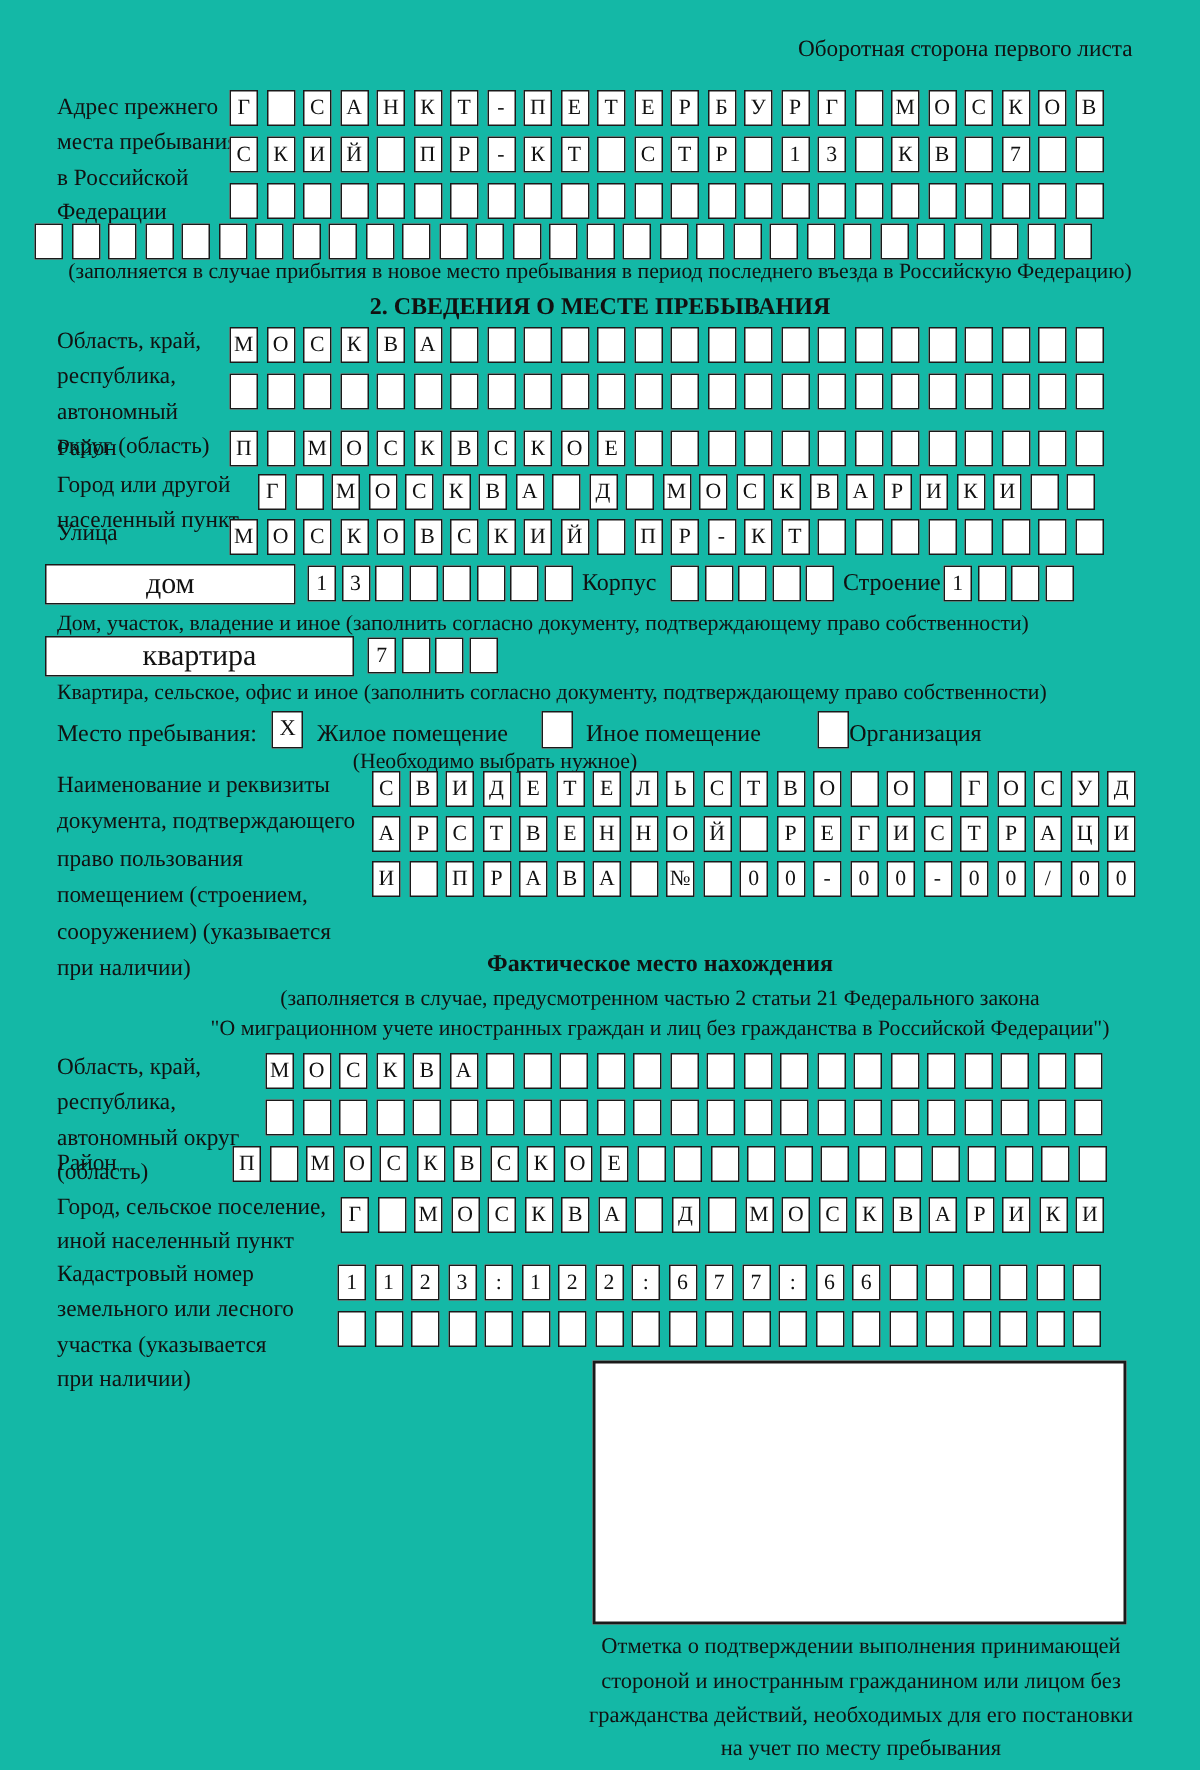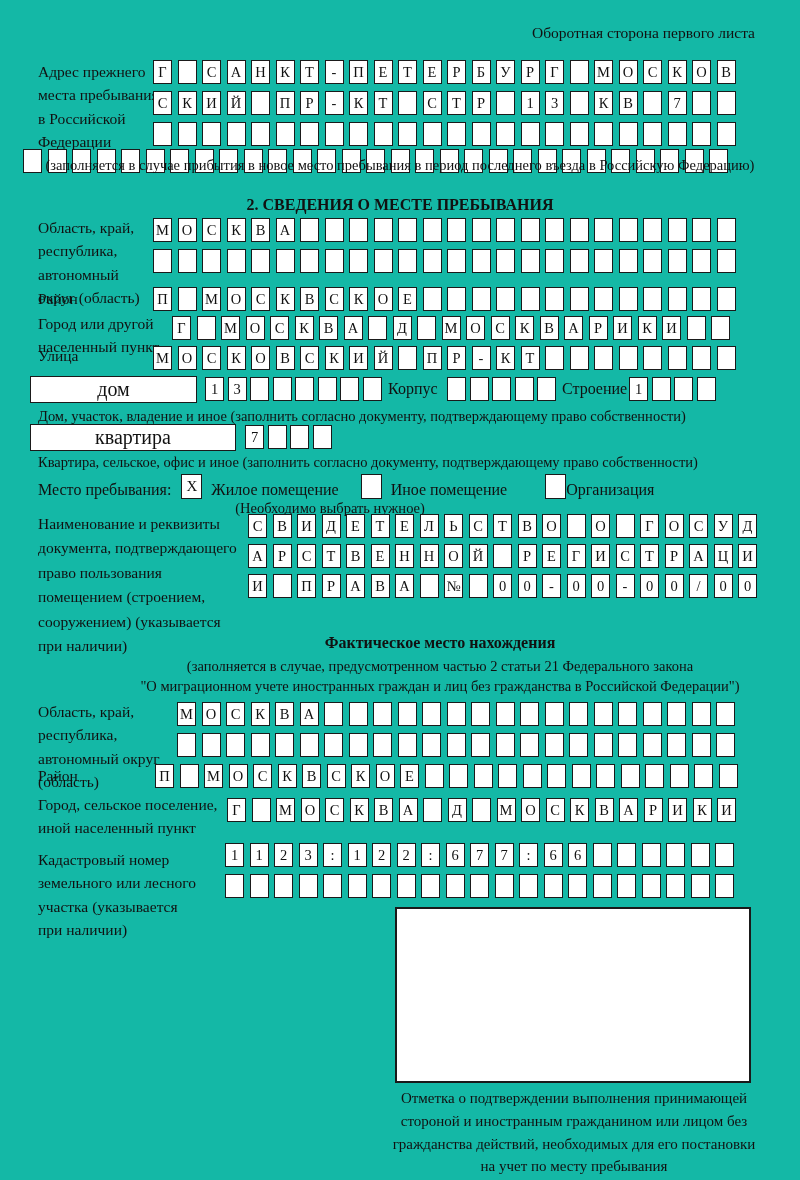--- a/index.html
+++ b/index.html
@@ -141,21 +141,21 @@
       <span class="cell"></span>
       <span class="cell"></span>
       <span class="cell"></span>
       <span class="cell"></span>
       <span class="cell"></span>
       <span class="cell"></span>
       <span class="cell"></span>
       <span class="cell"></span>
       <span class="cell"></span>
     </div>
-  <div class="abs cap ctr" style="left:0;top:157px;width:800px;">(заполняется в случае прибытия в новое место пребывания в период последнего въезда в Российскую Федерацию)</div>
+  <div class="abs cap ctr" style="left:0;top:173px;width:800px;">(заполняется в случае прибытия в новое место пребывания в период последнего въезда в Российскую Федерацию)</div>
 
   <div class="abs ttl ctr" style="left:0;top:196px;width:800px;">2. СВЕДЕНИЯ О МЕСТЕ ПРЕБЫВАНИЯ</div>
 
   <div class="abs lbl" style="left:38px;top:216px;width:108px;">Область, край, республика, автономный округ (область)</div>
   <div class="abs cellrow" style="left:153px;top:218px;">
       <span class="cell">М</span>
       <span class="cell">О</span>
       <span class="cell">С</span>
       <span class="cell">К</span>
       <span class="cell">В</span>
@@ -510,21 +510,21 @@
       <span class="cell">С</span>
       <span class="cell">К</span>
       <span class="cell">В</span>
       <span class="cell">А</span>
       <span class="cell">Р</span>
       <span class="cell">И</span>
       <span class="cell">К</span>
       <span class="cell">И</span>
     </div>
 
-  <div class="abs lbl" style="left:38px;top:838px;width:165px;margin-top:10px;">Кадастровый номер земельного или лесного участка (указывается при наличии)</div>
+  <div class="abs lbl" style="left:38px;top:838px;width:165px;">Кадастровый номер земельного или лесного участка (указывается при наличии)</div>
   <div class="abs cellrow" style="left:225px;top:843px;">
       <span class="cell">1</span>
       <span class="cell">1</span>
       <span class="cell">2</span>
       <span class="cell">3</span>
       <span class="cell">:</span>
       <span class="cell">1</span>
       <span class="cell">2</span>
       <span class="cell">2</span>
       <span class="cell">:</span>

